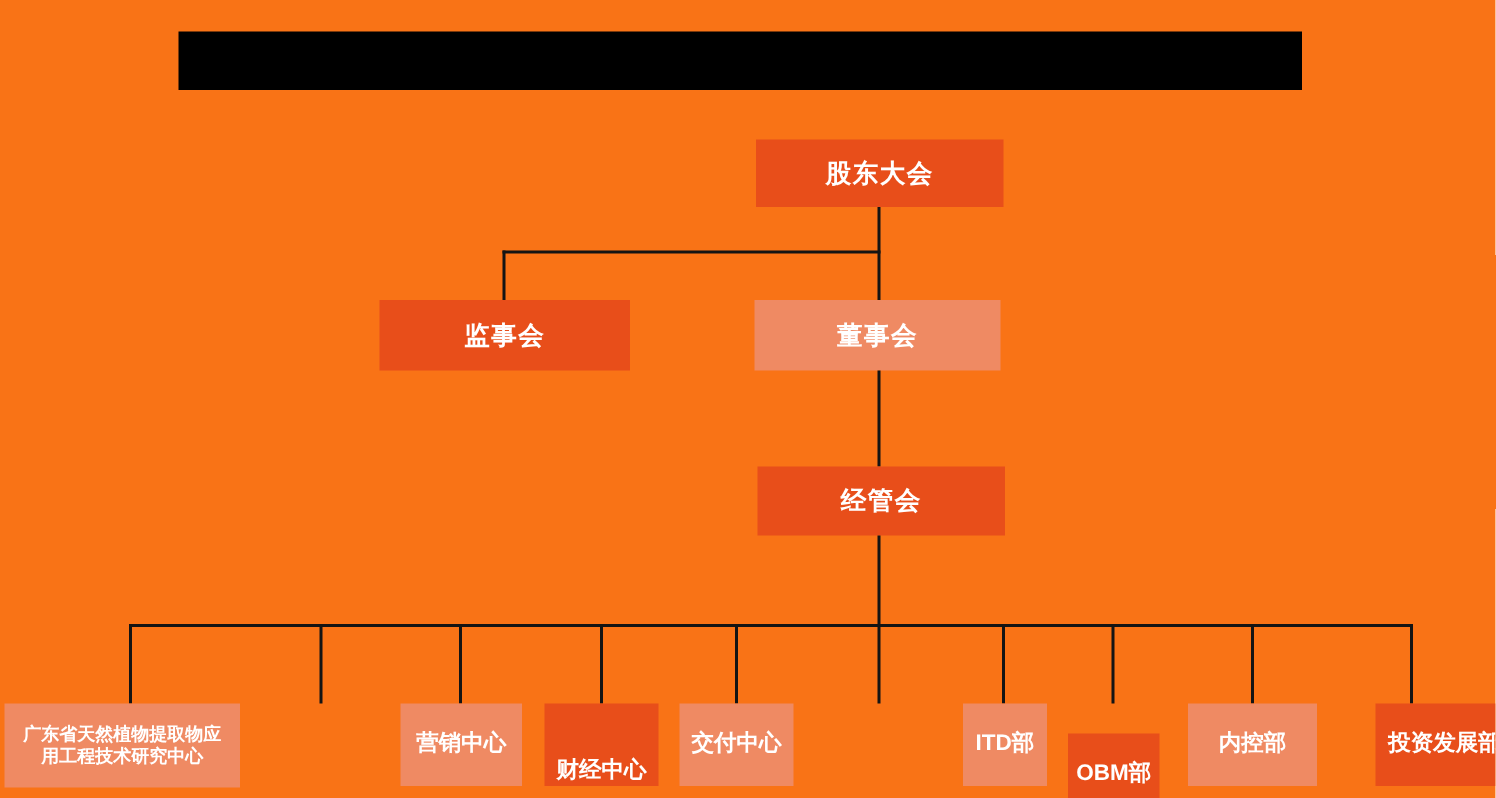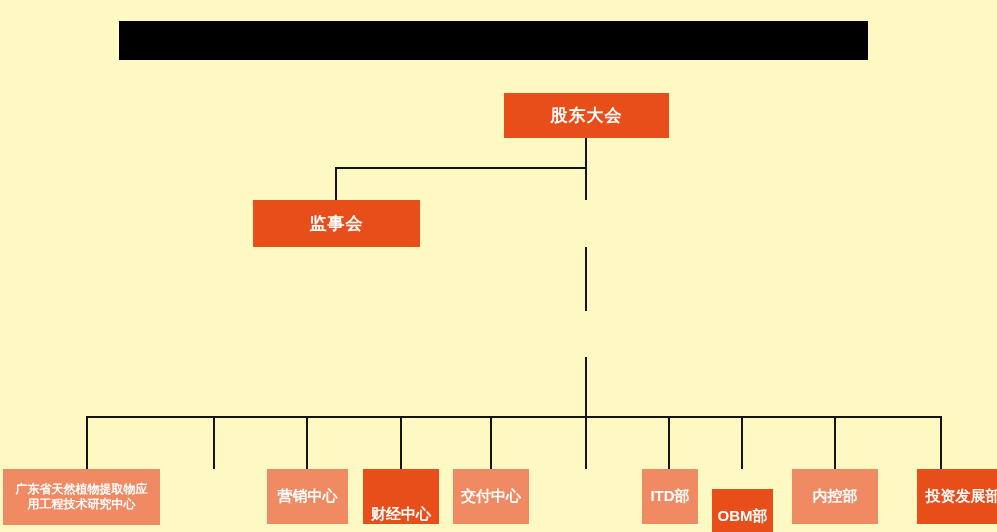--- a/index.html
+++ b/index.html
@@ -1,17 +1,17 @@
 <!DOCTYPE html>
 <html style="--primary: #E84E1A; --secondary: #EF8A63; --connector: #141414; --text: #ffffff;"><head>
 <meta charset="utf-8">
 <style>
   html,body{margin:0;padding:0;background:#ffffff;}
   .canvas{
-    position:relative;width:997px;height:532px;background:#fef9c3;overflow:hidden;
+    position:relative;width:997px;height:532px;background:#f97316;overflow:hidden;
     font-family:"Liberation Sans","DejaVu Sans",sans-serif;
   }
   .redacted{position:absolute;left:119px;top:21px;width:749px;height:39px;background:#000000;}
   .node{
     position:absolute;display:flex;align-items:center;justify-content:center;
     color:var(--text,#ffffff);font-weight:700;text-align:center;line-height:1.25;
     box-sizing:border-box;
   }
   .deep{background:var(--primary,#E84E1A);}
   .salmon{background:var(--secondary,#EF8A63);}
@@ -31,23 +31,29 @@
     <span>股东大会</span>
   </div>
 
   <div class="line" style="left:585px;top:138px;width:2px;height:62px;"></div>
   <div class="line" style="left:335px;top:167px;width:252px;height:2px;"></div>
   <div class="line" style="left:335px;top:167px;width:2px;height:33px;"></div>
 
   <div class="node deep lvl" style="left:253px;top:200px;width:167px;height:47px;">
     <span>监事会</span>
   </div>
+  <div class="node salmon lvl" style="left:503px;top:200px;width:164px;height:47px;">
+    <span>董事会</span>
+  </div>
 
   <div class="line" style="left:585px;top:247px;width:2px;height:64px;"></div>
 
+  <div class="node deep lvl" style="left:505px;top:311px;width:165px;height:46px;">
+    <span>经管会</span>
+  </div>
 
   <div class="line" style="left:585px;top:357px;width:2px;height:60px;"></div>
 
   <div class="line" style="left:86px;top:416px;width:856px;height:2px;"></div>
 
   <div class="line" style="left:86px;top:416px;width:2px;height:53px;"></div>
   <div class="line" style="left:213px;top:416px;width:2px;height:53px;"></div>
   <div class="line" style="left:306px;top:416px;width:2px;height:53px;"></div>
   <div class="line" style="left:400px;top:416px;width:2px;height:53px;"></div>
   <div class="line" style="left:490px;top:416px;width:2px;height:53px;"></div>

